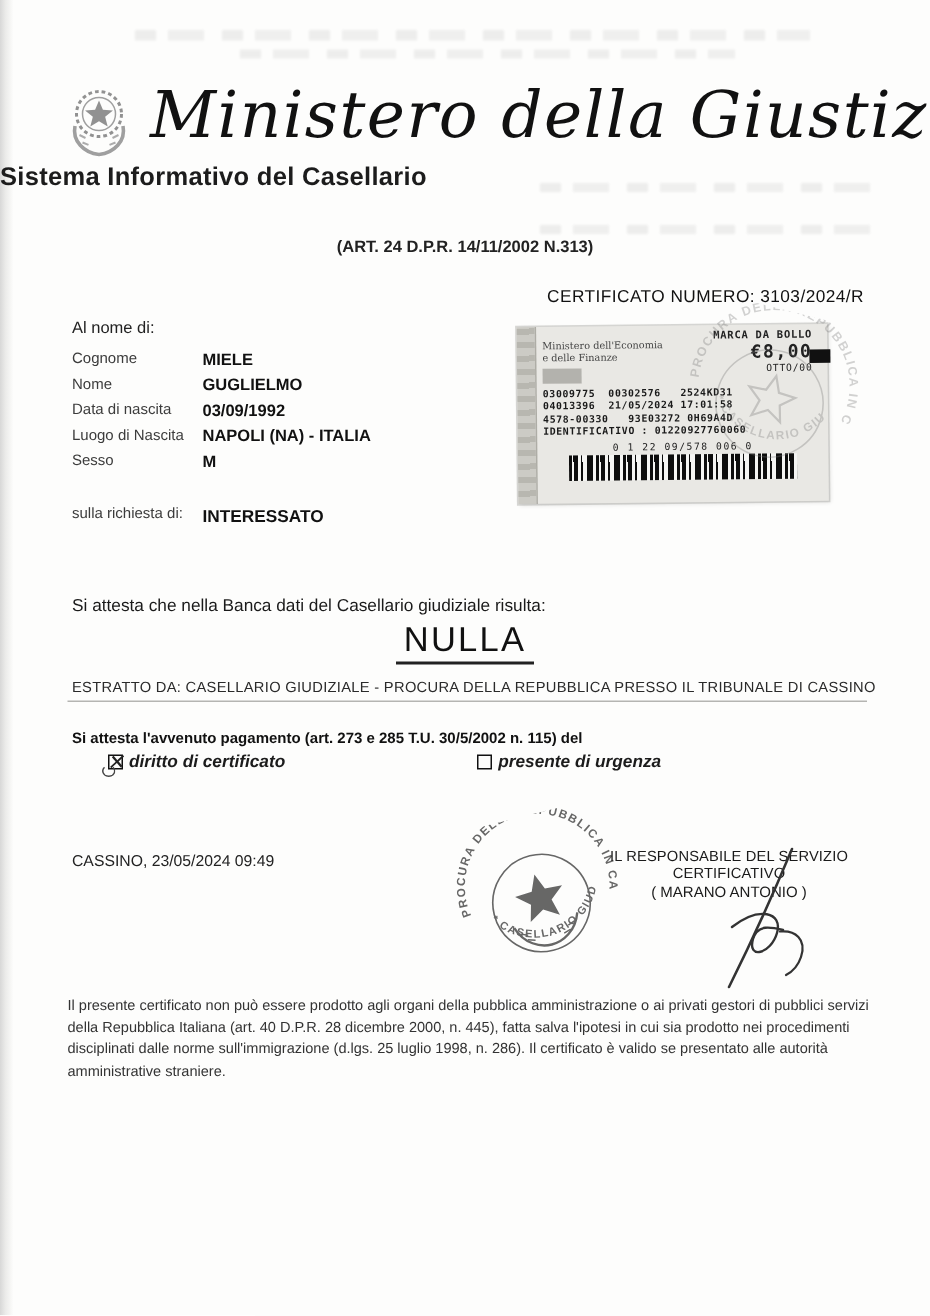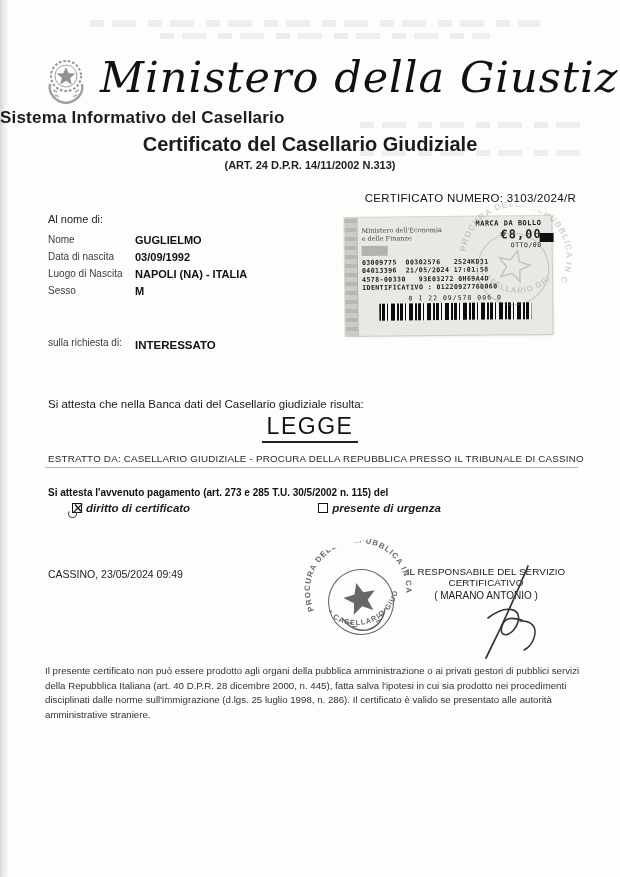--- a/index.html
+++ b/index.html
@@ -137,26 +137,29 @@
   <svg class="emblem" viewBox="0 0 48 58">
     <circle cx="24" cy="26" r="15" fill="none" stroke="#777" stroke-width="2" stroke-dasharray="2.5 2"></circle>
     <circle cx="24" cy="26" r="11" fill="none" stroke="#888" stroke-width="1"></circle>
     <path d="M24 17 l2.6 6.2 6.7.4 -5.2 4.3 1.7 6.5 -5.8-3.6 -5.8 3.6 1.7-6.5 -5.2-4.3 6.7-.4z" fill="#777"></path>
     <path d="M8 34 C6 44 14 52 24 53 C34 52 42 44 40 34" fill="none" stroke="#888" stroke-width="2.4"></path>
     <path d="M11 40 l4 2 M13 45 l4 1.6 M33 42 l4-2 M31 46.6 l4-1.6" stroke="#999" stroke-width="1.4"></path>
   </svg>
 
   <div class="ministry">Ministero della Giustizia</div>
   <div class="sys-line">Sistema Informativo del Casellario</div>
-  <div class="cert-title">Certificato del Casellario Giudiziale</div>
   <div class="art-line">(ART. 24 D.P.R. 14/11/2002 N.313)</div>
   <div class="cert-number">CERTIFICATO NUMERO: 3103/2024/R</div>
 
   <div class="subject">
     <div class="intro">Al nome di:</div>
+    <div class="frow">
+      <span class="lbl">Cognome</span>
+      <span class="val">MIELE</span>
+    </div>
     <div class="frow">
       <span class="lbl">Nome</span>
       <span class="val">GUGLIELMO</span>
     </div>
     <div class="frow">
       <span class="lbl">Data di nascita</span>
       <span class="val">03/09/1992</span>
     </div>
     <div class="frow">
       <span class="lbl">Luogo di Nascita</span>
@@ -209,21 +212,21 @@
 
   <div class="request">
     <div class="rrow">
       <span class="lbl">sulla richiesta di:</span>
       <span class="val">INTERESSATO</span>
     </div>
   </div>
 
   <div class="attest">Si attesta che nella Banca dati del Casellario giudiziale risulta:</div>
   <div class="nulla-wrap">
-    <span class="nulla">LEGGE</span>
+    <span class="nulla">NULLA</span>
   </div>
   <div class="estratto">ESTRATTO DA: CASELLARIO GIUDIZIALE - PROCURA DELLA REPUBBLICA PRESSO IL TRIBUNALE DI CASSINO</div>
   <div class="rule"></div>
 
   <div class="payment">
     <div class="pay-line">Si attesta l'avvenuto pagamento (art. 273 e 285 T.U. 30/5/2002 n. 115) del</div>
     <div class="pay-opts">
       <div class="opt first">
         <span class="box checked"></span>
         <span>diritto di certificato</span>

